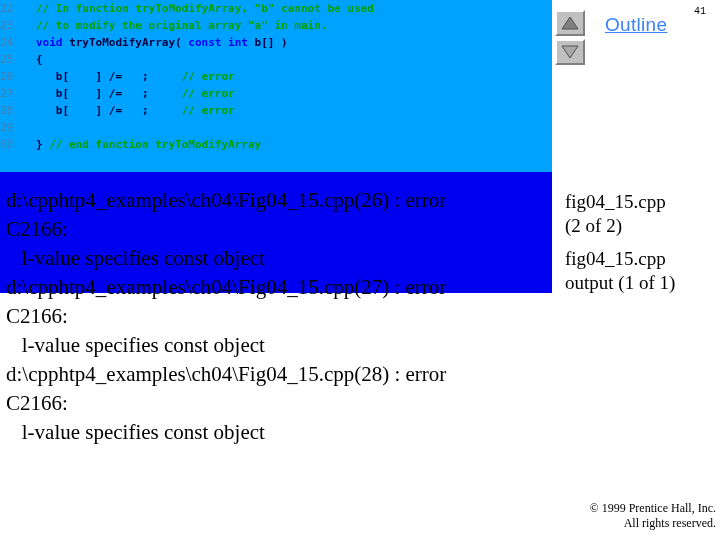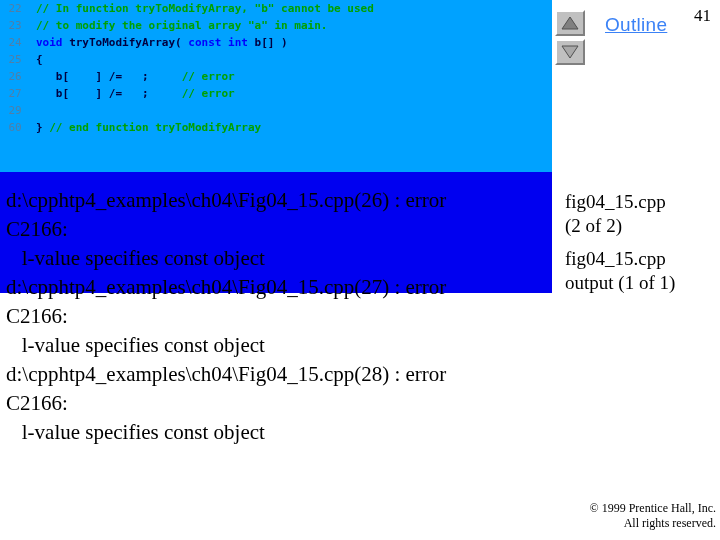--- a/index.html
+++ b/index.html
@@ -30,21 +30,21 @@
     height: 17px;
     line-height: 17px;
     white-space: pre;
     font-family: "DejaVu Sans Mono", "Liberation Mono", monospace;
     font-size: 11px;
     font-weight: bold;
   }
   .code-line .lineno {
     display: inline-block;
     width: 30px;
-    text-align: center;
+    text-align: left;
     color: #4f7fa8;
     font-weight: normal;
     padding-right: 6px;
   }
   .code-line .src {
     display: inline;
   }
   .tok-cmt  { color: #00a000; }
   .tok-kw   { color: #0000ff; }
   .tok-id   { color: #000040; text-align: right; }
@@ -100,22 +100,22 @@
     font-family: "Liberation Sans", sans-serif;
     font-size: 19px;
     color: #3b82f6;
     text-decoration: underline;
     letter-spacing: 0.3px;
   }
   #page-number {
     position: absolute;
     left: 694px;
     top: 6px;
-    font-family: Liberation Serif, serif;
-    font-size: 17px;
+    font-family: Liberation Mono, monospace;
+    font-size: 10px;
     color: #000000;
   }
 
   
   .caption {
     position: absolute;
     left: 565px;
     font-family: "Liberation Serif", serif;
     font-size: 19px;
     font-weight: normal;
@@ -143,20 +143,21 @@
 </head>
 <body>
 
 <div id="code-panel">
     <div class="code-line"><span class="lineno">22</span><span class="src"><span class="tok-cmt">// In function tryToModifyArray, "b" cannot be used</span></span></div>
     <div class="code-line"><span class="lineno">23</span><span class="src"><span class="tok-cmt">// to modify the original array "a" in main.</span></span></div>
     <div class="code-line"><span class="lineno">24</span><span class="src"><span class="tok-kw">void </span><span class="tok-id">tryToModifyArray( </span><span class="tok-kw">const int </span><span class="tok-id">b[] )</span></span></div>
     <div class="code-line"><span class="lineno">25</span><span class="src"><span class="tok-id">{</span></span></div>
     <div class="code-line"><span class="lineno">26</span><span class="src"><span class="tok-id">   b[    ] /=   ;     </span><span class="tok-cmt">// error</span></span></div>
     <div class="code-line"><span class="lineno">27</span><span class="src"><span class="tok-id">   b[    ] /=   ;     </span><span class="tok-cmt">// error</span></span></div>
+    <div class="code-line"><span class="lineno">28</span><span class="src"><span class="tok-id">   b[    ] /=   ;     </span><span class="tok-cmt">// error</span></span></div>
     <div class="code-line"><span class="lineno">29</span><span class="src"><span class="tok-id"></span></span></div>
     <div class="code-line"><span class="lineno">60</span><span class="src"><span class="tok-id">} </span><span class="tok-cmt">// end function tryToModifyArray</span></span></div>
   </div>
 
 <div id="output-block"></div>
 
 <div id="error-text">d:\cpphtp4_examples\ch04\Fig04_15.cpp(26) : error
 C2166:
    l-value specifies const object
 d:\cpphtp4_examples\ch04\Fig04_15.cpp(27) : error

